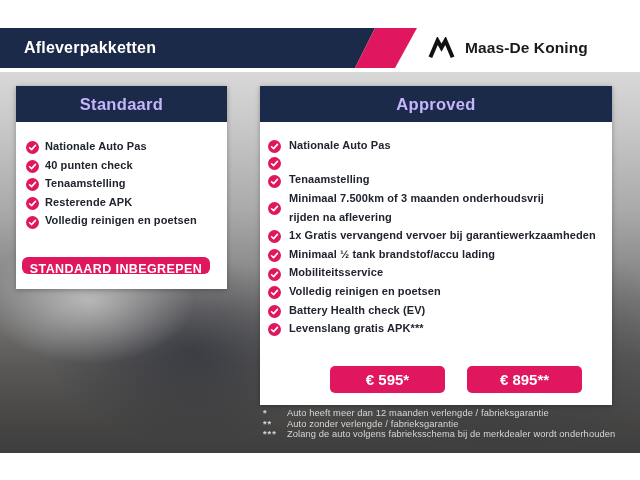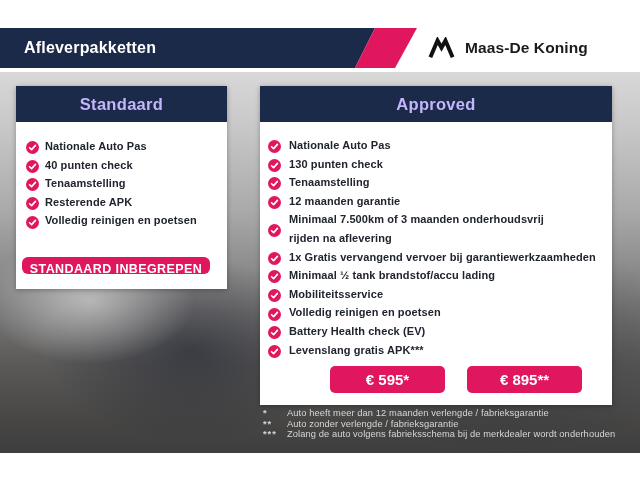--- a/index.html
+++ b/index.html
@@ -181,42 +181,32 @@
             <span class="check-text">Nationale Auto Pas</span>
           </li>
 
           <li class="check-row">
             <span class="check-icon">
               <svg viewBox="0 0 16 16" xmlns="http://www.w3.org/2000/svg">
                 <circle cx="8" cy="8" r="8" fill="#e0175e"></circle>
                 <path d="M4.4 8.3 L6.9 10.6 L11.6 5.4" fill="none" stroke="#ffffff" stroke-width="2" stroke-linecap="round" stroke-linejoin="round"></path>
               </svg>
             </span>
-            <span class="check-text">130 punten check</span>
           </li>
 
           <li class="check-row">
             <span class="check-icon">
               <svg viewBox="0 0 16 16" xmlns="http://www.w3.org/2000/svg">
                 <circle cx="8" cy="8" r="8" fill="#e0175e"></circle>
                 <path d="M4.4 8.3 L6.9 10.6 L11.6 5.4" fill="none" stroke="#ffffff" stroke-width="2" stroke-linecap="round" stroke-linejoin="round"></path>
               </svg>
             </span>
             <span class="check-text">Tenaamstelling</span>
           </li>
 
-          <li class="check-row">
-            <span class="check-icon">
-              <svg viewBox="0 0 16 16" xmlns="http://www.w3.org/2000/svg">
-                <circle cx="8" cy="8" r="8" fill="#e0175e"></circle>
-                <path d="M4.4 8.3 L6.9 10.6 L11.6 5.4" fill="none" stroke="#ffffff" stroke-width="2" stroke-linecap="round" stroke-linejoin="round"></path>
-              </svg>
-            </span>
-            <span class="check-text">12 maanden garantie</span>
-          </li>
 
           <li class="check-row">
             <span class="check-icon">
               <svg viewBox="0 0 16 16" xmlns="http://www.w3.org/2000/svg">
                 <circle cx="8" cy="8" r="8" fill="#e0175e"></circle>
                 <path d="M4.4 8.3 L6.9 10.6 L11.6 5.4" fill="none" stroke="#ffffff" stroke-width="2" stroke-linecap="round" stroke-linejoin="round"></path>
               </svg>
             </span>
             <span class="check-text">Minimaal 7.500km of 3 maanden onderhoudsvrij
 rijden na aflevering</span>

